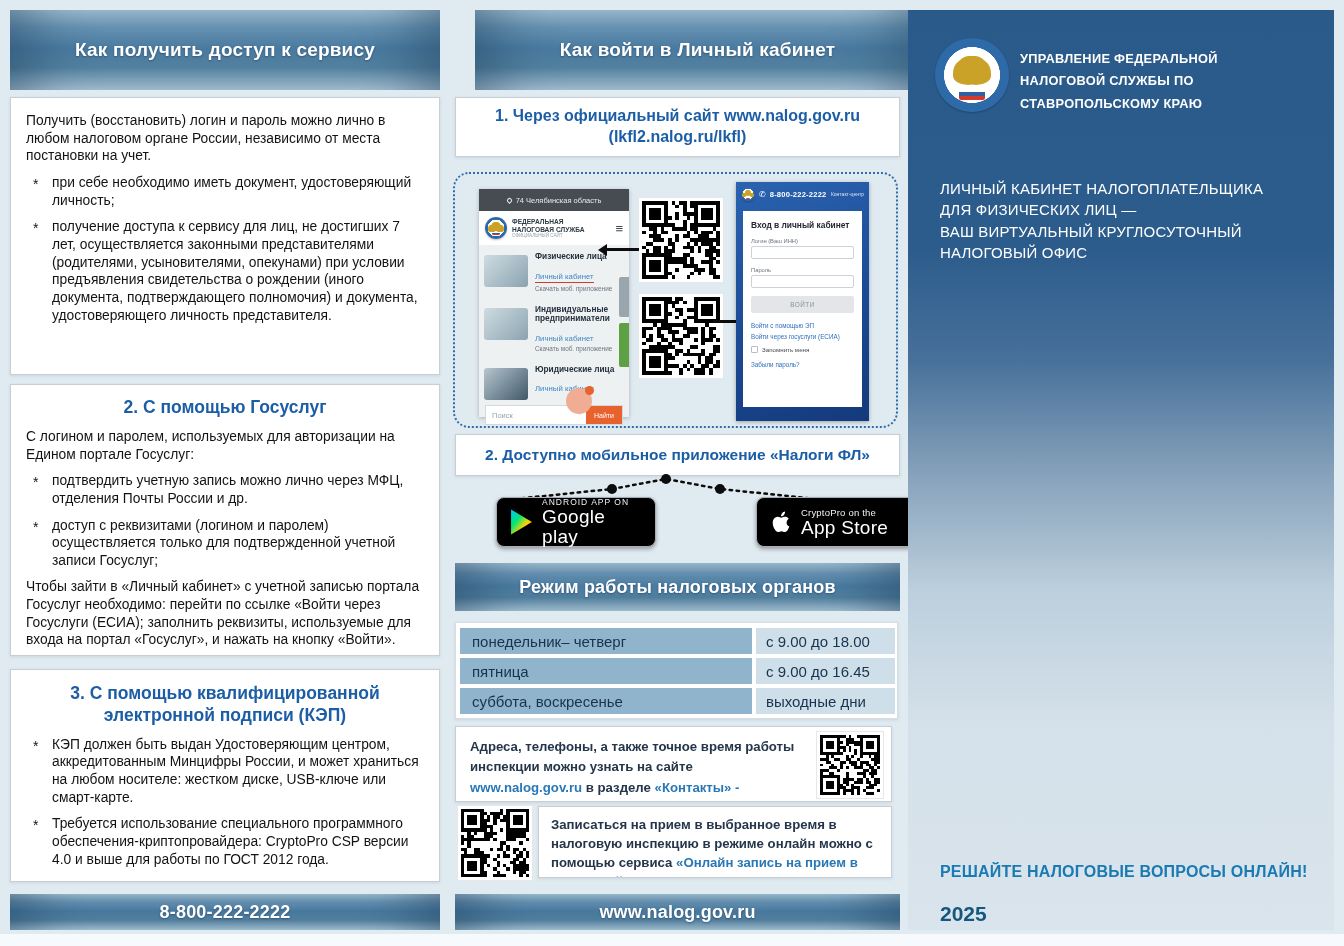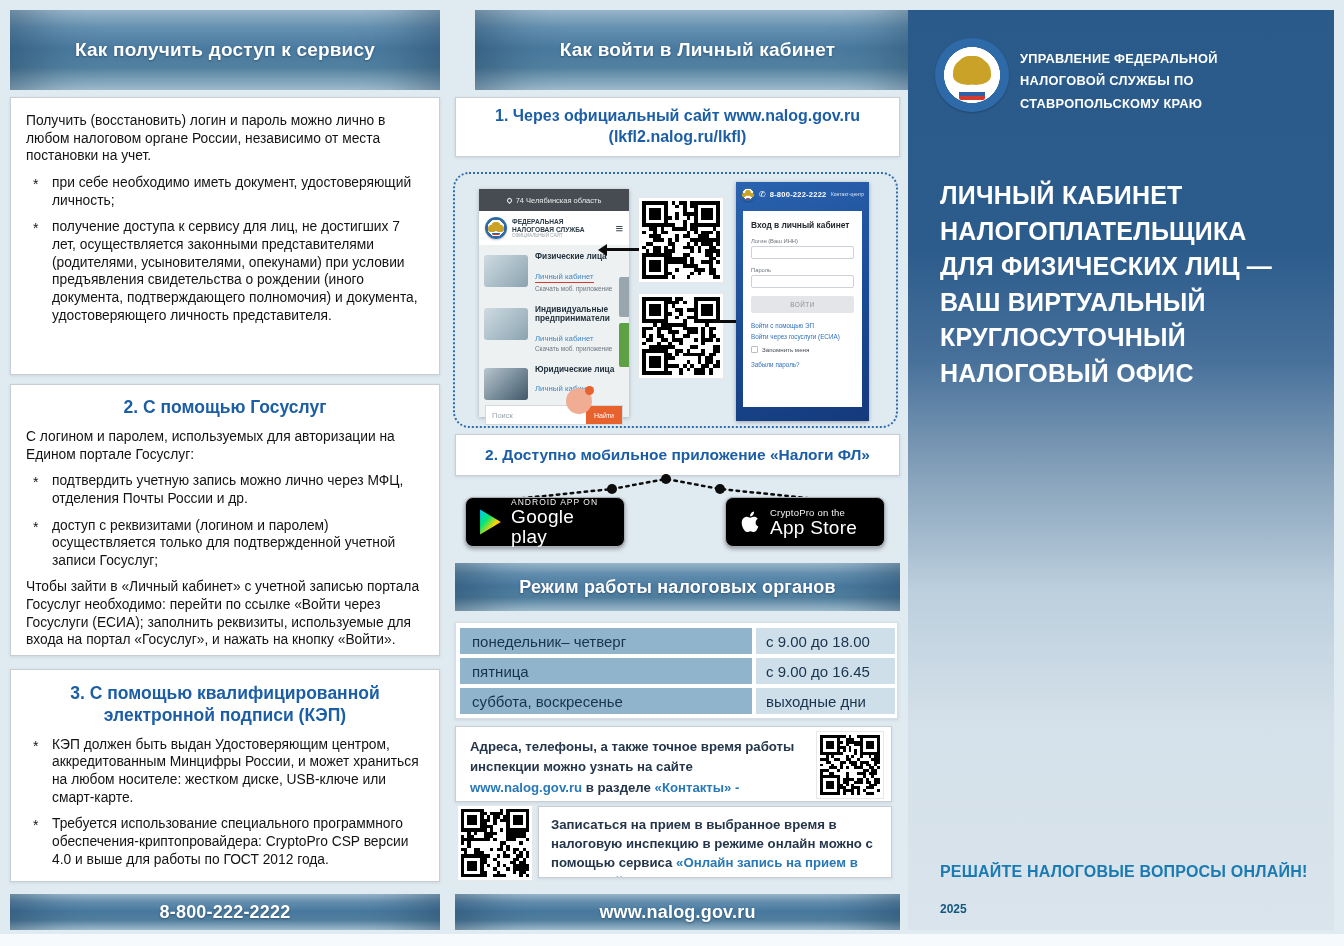--- a/index.html
+++ b/index.html
@@ -71,39 +71,39 @@
   .arr.left::before { content:""; position:absolute; left:-9px; top:-4.5px; width:0; height:0;
     border-top:6px solid transparent; border-bottom:6px solid transparent; border-right:9px solid #0c0c0c; }
   .arr.right::after { content:""; position:absolute; right:-9px; top:-4.5px; width:0; height:0;
     border-top:6px solid transparent; border-bottom:6px solid transparent; border-left:9px solid #0c0c0c; }
 
   
   .qr { position:absolute; display:grid; grid-template-columns:repeat(21,1fr); grid-auto-rows:1fr; background:#fff; padding:3px; box-shadow:0 0 0 1px #e7e7e7; }
   .qr div.on { background:#000; }
 
   
-  .badge { position:absolute; background:#000; border:1.5px solid #a7adb2; border-radius:8px; display:flex; align-items:center; gap:8px; padding:5px 12px; color:#fff; box-shadow:0 2px 4px rgba(0,0,0,.35); }
+  .badge { position:absolute; background:#000; border:1.5px solid #a7adb2; border-radius:8px; display:flex; align-items:center; gap:8px; padding:5px 12px; color:#fff; box-shadow:0 2px 4px rgba(0,0,0,.35);margin-left:31px; }
   .badge-txt .t { font-size:8.5px; letter-spacing:1px; color:#f2f2f2; }
   .badge-txt .b { font-size:19px; letter-spacing:.3px; color:#fff; line-height:1.05; }
 
   
   .sched-row { position:absolute; display:flex; gap:4px; }
   .sched-day { width:292px; background:#8fb4cb; color:#17334d; font-size:15px; display:flex; align-items:center; padding-left:12px; }
   .sched-time { flex:1; background:#cfdfea; color:#17334d; font-size:15px; display:flex; align-items:center; padding-left:10px; }
 
   .info-text { font-size:13.2px; font-weight:bold; color:#25364a; line-height:1.55; }
   .info-link { color:#2878b8; }
 
   
   .cover { position:absolute; left:908px; top:10px; width:426px; height:920px;
     background:linear-gradient(180deg,#2a5a8a 0%,#2c5c8c 26%,#47709a 38%,#84a0b9 50%,#bccfdd 63%,#d5e1ea 78%,#d9e4ec 100%); }
   .org-txt { position:absolute; color:#fff; font-weight:bold; font-size:12.8px; line-height:1.75; letter-spacing:.3px; }
-  .cover-title { position:absolute; color:#fff; font-weight:bold; font-size:25px; line-height:1.42; white-space:pre-line; letter-spacing:.2px; }
+  .cover-title { position:absolute; color:#fff; font-weight:normal; font-size:15px; line-height:1.42; white-space:pre-line; letter-spacing:.2px; }
   .slogan { position:absolute; color:#1a7ab2; font-weight:bold; font-size:16px; letter-spacing:.2px; }
-  .year { position:absolute; color:#14587f; font-weight:bold; font-size:12px; }
+  .year { position:absolute; color:#14587f; font-weight:bold; font-size:21px; }
 
   
   .emblem { border-radius:50%; position:relative; flex-shrink:0;
     background:radial-gradient(circle at 50% 50%, #fff 0 53%, #2e6aa8 54% 79%, #fff 80% 100%);
     box-shadow:0 1px 2px rgba(0,0,0,.25); }
   .emblem::before { content:""; position:absolute; left:29%; top:24%; width:42%; height:38%;
     background:#c9a227; border-radius:45% 45% 55% 55% / 60% 60% 40% 40%;
     box-shadow:-4px 2px 0 -1px #c9a227, 4px 2px 0 -1px #c9a227; }
   .emblem::after { content:""; position:absolute; left:33%; bottom:16%; width:34%; height:16%; border-radius:2px;
     background:linear-gradient(180deg,#fff 0 33%,#2f5fa5 33% 66%,#d23b2e 66% 100%); }

